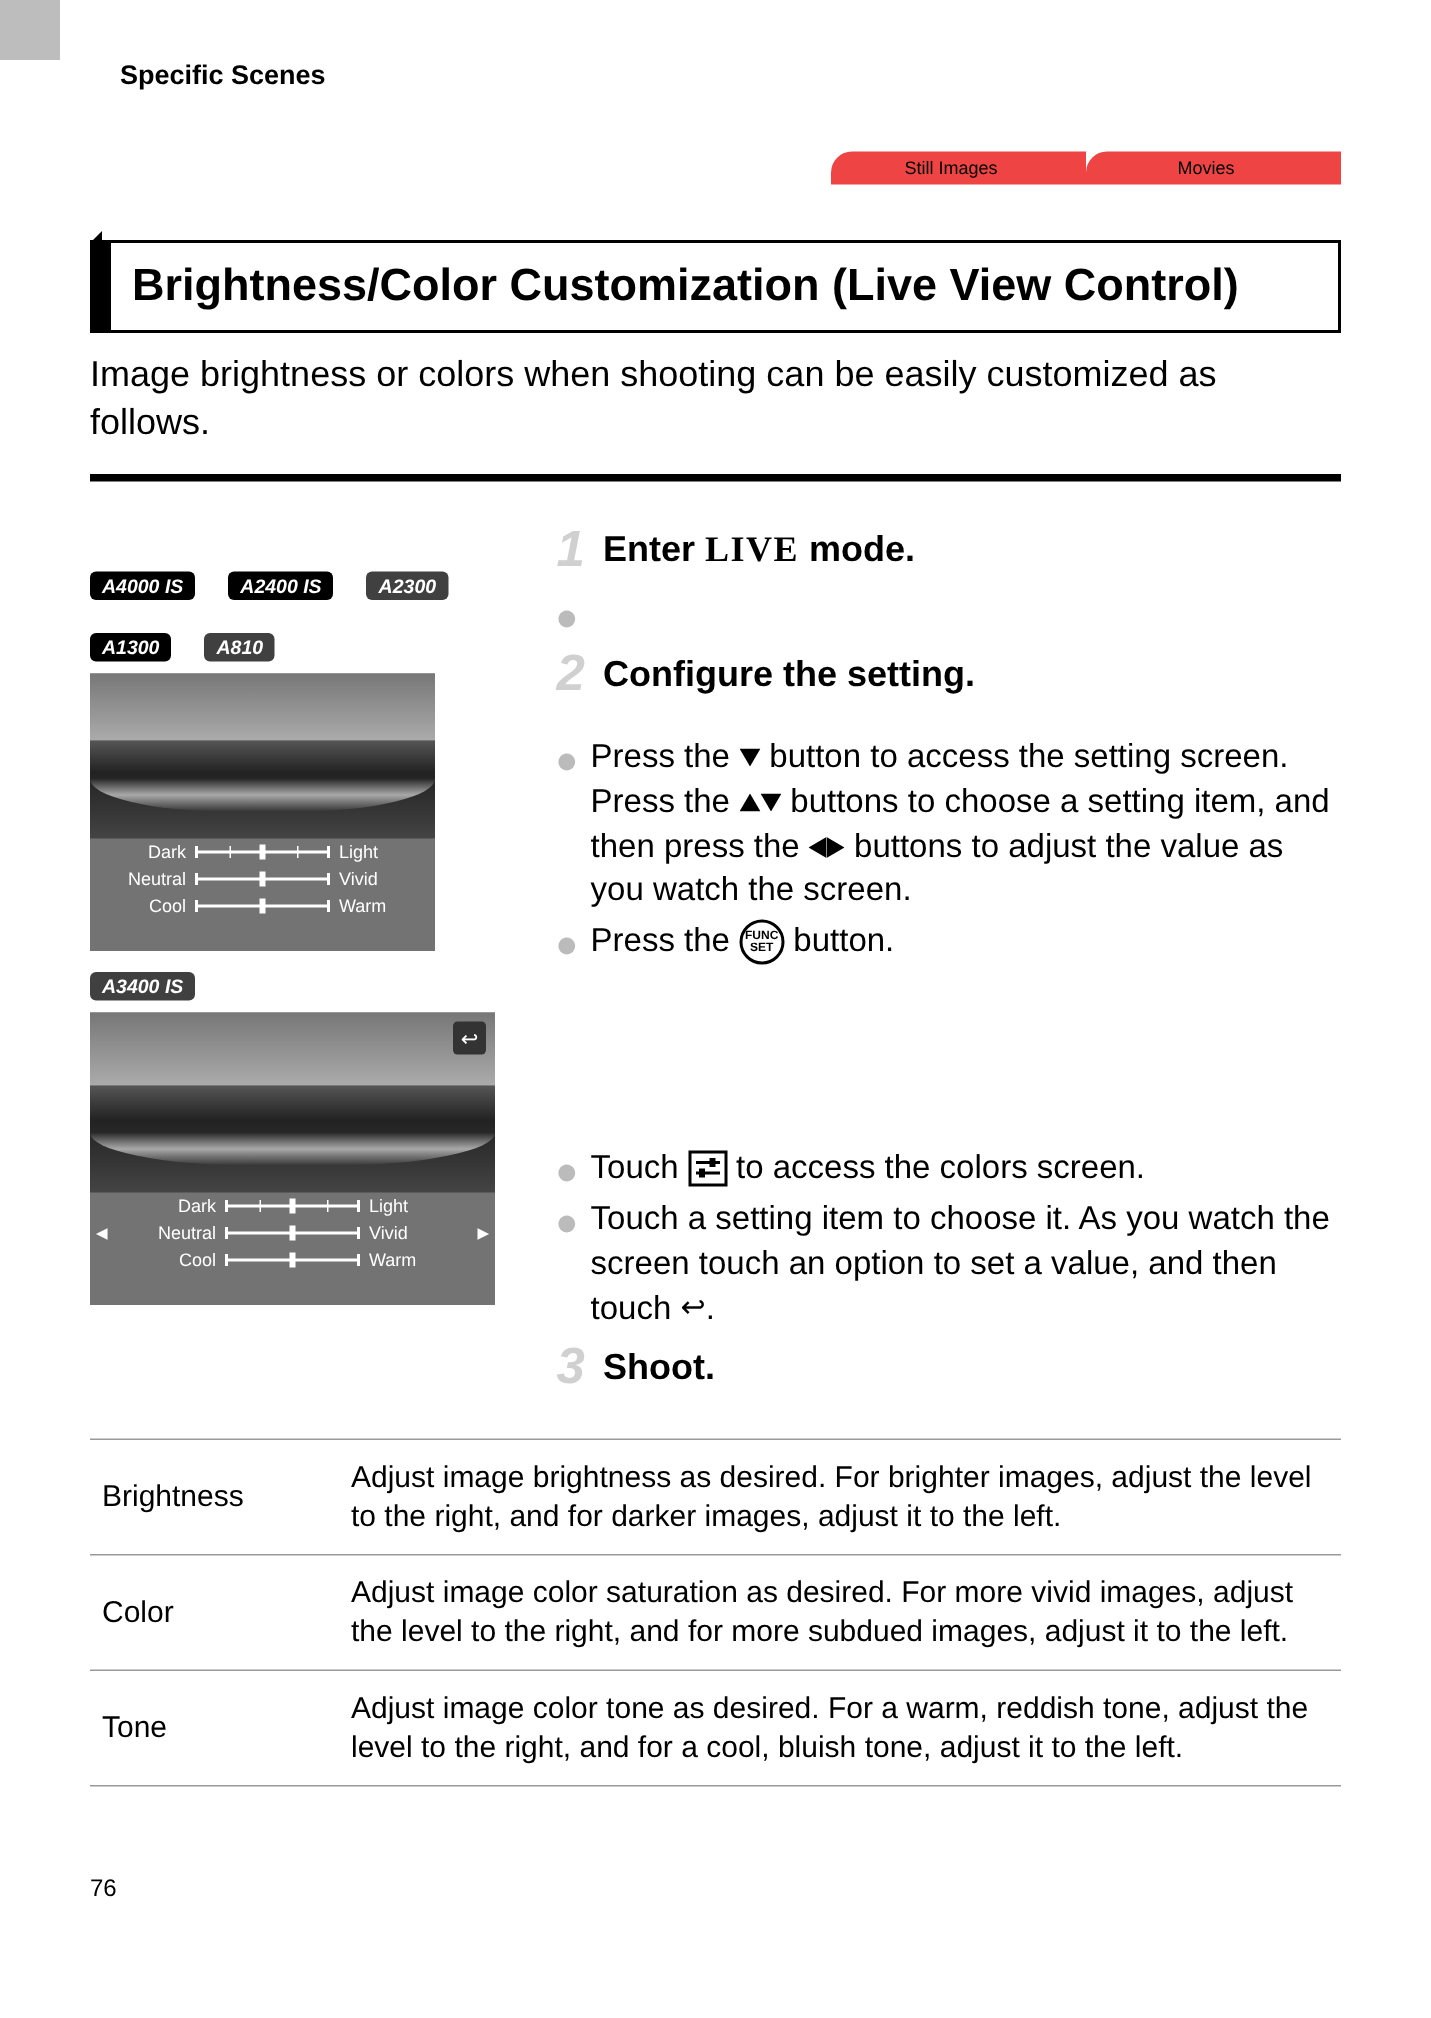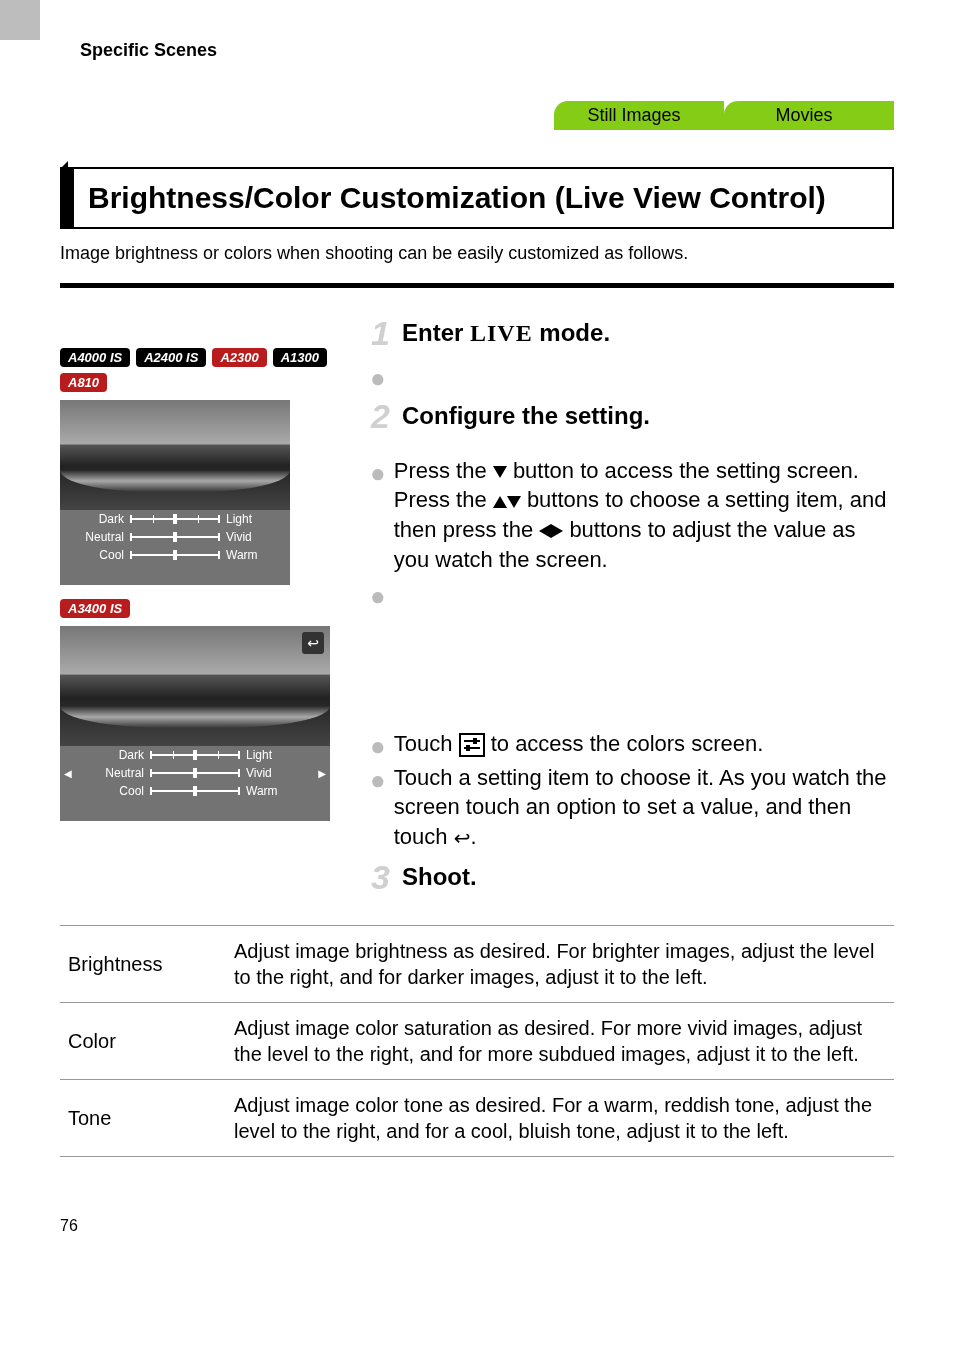--- a/index.html
+++ b/index.html
@@ -27,22 +27,22 @@
     margin-left: 20px;
     margin-bottom: 40px;
   }
   .media-tabs {
     display: flex;
     justify-content: flex-end;
     gap: 0;
     margin-bottom: 2px;
   }
   .media-tab {
-    background: #84cc16;
-    font-size: 18px;
+    background: #ef4444;
+    font-size: 12px;
     padding: 4px 30px 4px 20px;
     border-top-left-radius: 14px;
     min-width: 120px;
     text-align: center;
   }
   .title-bar {
     border: 2px solid #000;
     border-left: 14px solid #000;
     padding: 10px 14px;
     font-size: 30px;
@@ -55,21 +55,21 @@
   }
   .title-notch {
     position: absolute;
     left: -14px;
     top: -8px;
     width: 0; height: 0;
     border-left: 8px solid transparent;
     border-bottom: 8px solid #000;
   }
   .intro {
-    font-size: 18px;
+    font-size: 24px;
     margin: 12px 0 18px 0;
     line-height: 1.35;
   }
   .rule {
     border: none;
     border-top: 5px solid #000;
     margin: 8px 0 20px 0;
   }
   .two-col {
     display: flex;
@@ -160,32 +160,32 @@
   .sliders-icon .knob1 { top: 3px; left: 12px; }
   .sliders-icon .knob2 { top: 10px; left: 5px; }
   .back-arrow-icon {
     display: inline-block;
     font-size: 20px;
     vertical-align: middle;
   }
   .model-tags {
     display: flex;
     flex-wrap: wrap;
-    gap: 6px;
+    gap: 22px;
     margin: 40px 0 8px 0;
   }
   .model-tag {
     font-size: 13px;
     font-style: italic;
     font-weight: bold;
     padding: 2px 8px;
     border-radius: 4px;
   }
   .tag-dark { background: #000; color: #fff; }
-  .tag-grey { background: #b91c1c; color: #fff; }
+  .tag-grey { background: #404040; color: #fff; }
   .lcd {
     width: 230px;
     background: #737373;
     color: #fff;
     font-size: 13px;
     padding-bottom: 21px;
     margin-bottom: 14px;
   }
   .lcd-image {
     height: 110px;
@@ -443,20 +443,25 @@
             <svg class="tri" width="12" height="14">
                 <polygon points="12,0 12,14 0,7" fill="#000"></polygon>
               </svg><svg class="tri" width="12" height="14">
                 <polygon points="0,0 12,7 0,14" fill="#000"></polygon>
               </svg>
             buttons to adjust the value as you watch the screen.
           </span>
         </div>
         <div class="bullet-row">
           <span class="bullet-dot">●</span>
+          <span>
+            <span>Press the </span>
+            <span class="func-btn">FUNC<br>SET</span>
+            <span> button.</span>
+          </span>
         </div>
       </div>
 
       <div class="step-body" style="margin-top:120px;">
         <div class="bullet-row">
           <span class="bullet-dot">●</span>
           <span>
             <span>Touch </span>
             <span class="sliders-icon"><span class="knob1"></span><span class="knob2"></span></span>
             <span> to access the colors screen.</span>

